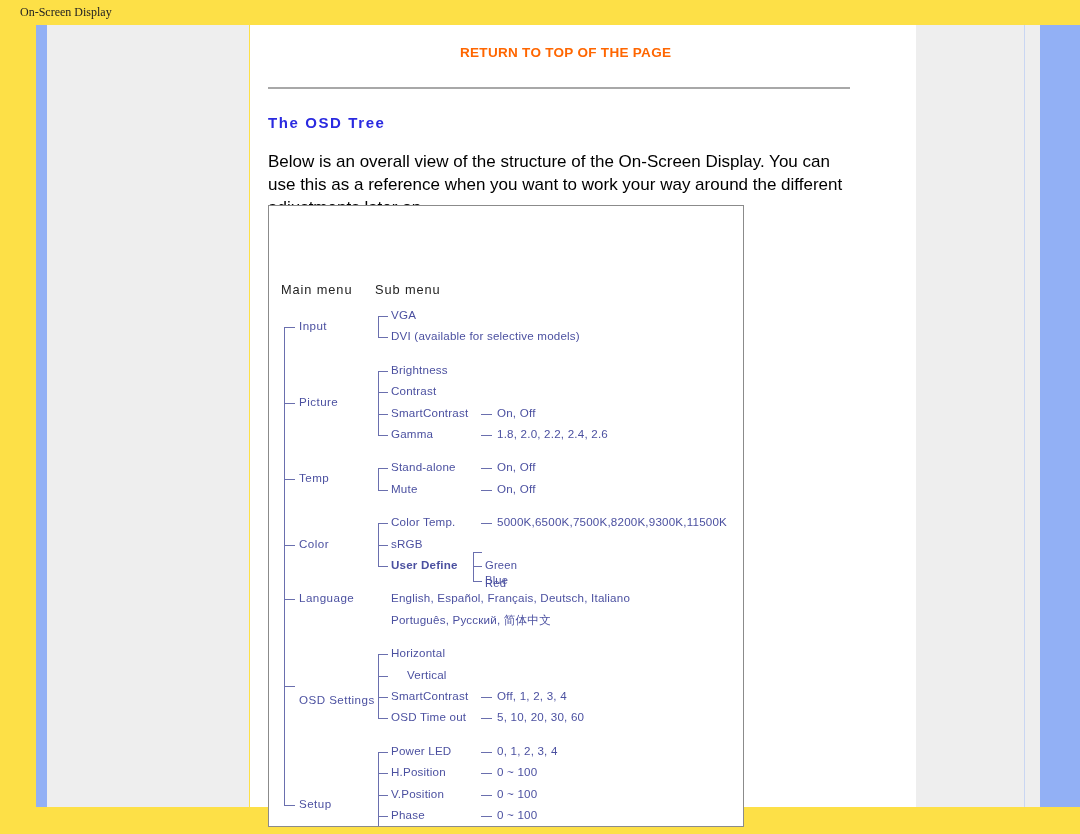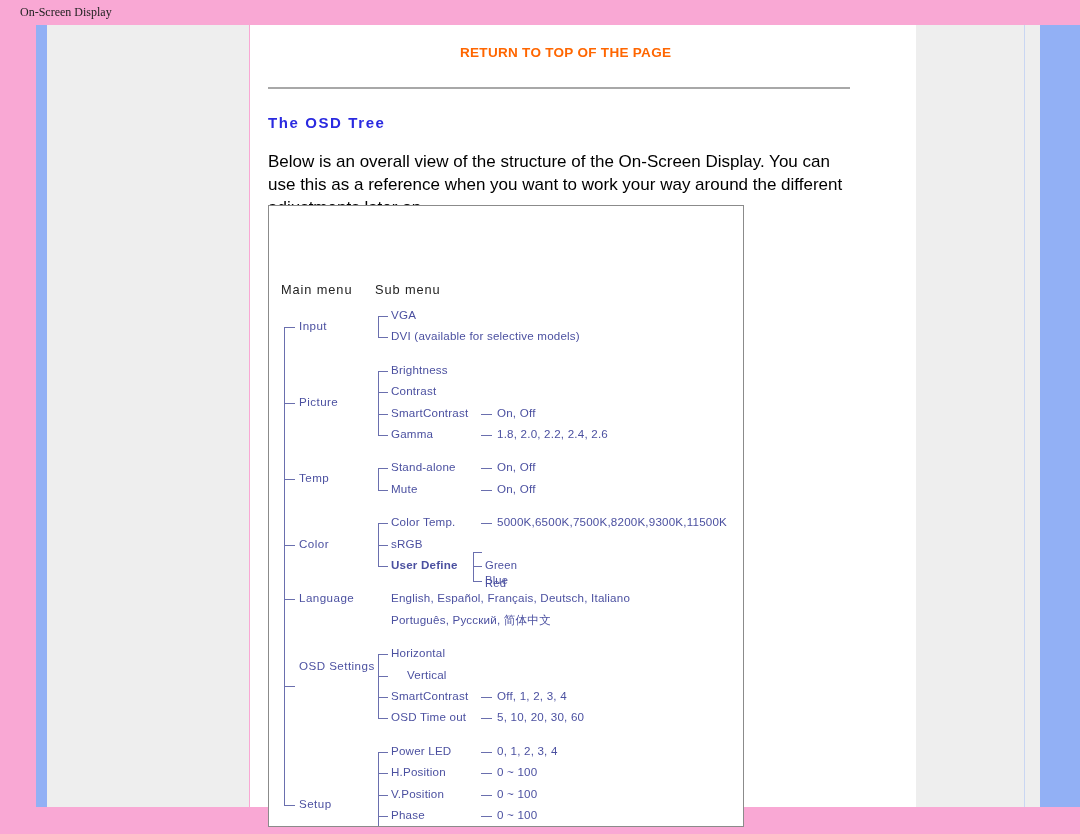--- a/index.html
+++ b/index.html
@@ -6,21 +6,21 @@
   html, body {
     margin: 0; padding: 0;
     background: #ffffff;
     width: 1080px; height: 834px;
     overflow: hidden;
   }
   body {
     font-family: "Liberation Sans", sans-serif;
     -webkit-font-smoothing: antialiased;
   }
-  #page { position: relative; width: 1080px; height: 834px; background:#f9a8d4; }
+  #page { position: relative; width: 1080px; height: 834px; background:#fde047; }
 
   
   .page-title {
     position: absolute; left: 20px; top: 5px;
     font-family: "Liberation Serif", serif;
     font-size: 12px; color: #222; white-space: nowrap;
   }
 
   
   .frame-panel {
@@ -181,21 +181,21 @@
         <div class="dash" style="left:212px; top:490.99999999999994px; width:11px;"></div>
         <div class="dg val" style="left:228px; top:482.99999999999994px;">Off, 1, 2, 3, 4</div>
         <div class="dg node" style="left:122px; top:504.39999999999986px;">OSD Time out</div>
         <div class="dash" style="left:212px; top:512.3999999999999px; width:11px;"></div>
         <div class="dg val" style="left:228px; top:504.39999999999986px;">5, 10, 20, 30, 60</div>
         <div class="vline" style="left:109px; top:448.19999999999993px; height:64.19999999999993px;"></div>
         <div class="hline" style="left:109px; top:448.19999999999993px; width:10px;"></div>
         <div class="hline" style="left:109px; top:469.5999999999999px; width:10px;"></div>
         <div class="hline" style="left:109px; top:490.99999999999994px; width:10px;"></div>
         <div class="hline" style="left:109px; top:512.3999999999999px; width:10px;"></div>
-        <div class="dg node main" style="left:30px; top:453px;">OSD Settings</div>
+        <div class="dg node main" style="left:30px; top:487px;">OSD Settings</div>
         <div class="hline" style="left:15px; top:480.2999999999999px; width:11px;"></div>
         <div class="dg node" style="left:122px; top:537.8px;">Power LED</div>
         <div class="dash" style="left:212px; top:545.8px; width:11px;"></div>
         <div class="dg val" style="left:228px; top:537.8px;">0, 1, 2, 3, 4</div>
         <div class="dg node" style="left:122px; top:559.1999999999999px;">H.Position</div>
         <div class="dash" style="left:212px; top:567.1999999999999px; width:11px;"></div>
         <div class="dg val" style="left:228px; top:559.1999999999999px;">0 ~ 100</div>
         <div class="dg node" style="left:122px; top:580.5999999999999px;">V.Position</div>
         <div class="dash" style="left:212px; top:588.5999999999999px; width:11px;"></div>
         <div class="dg val" style="left:228px; top:580.5999999999999px;">0 ~ 100</div>

